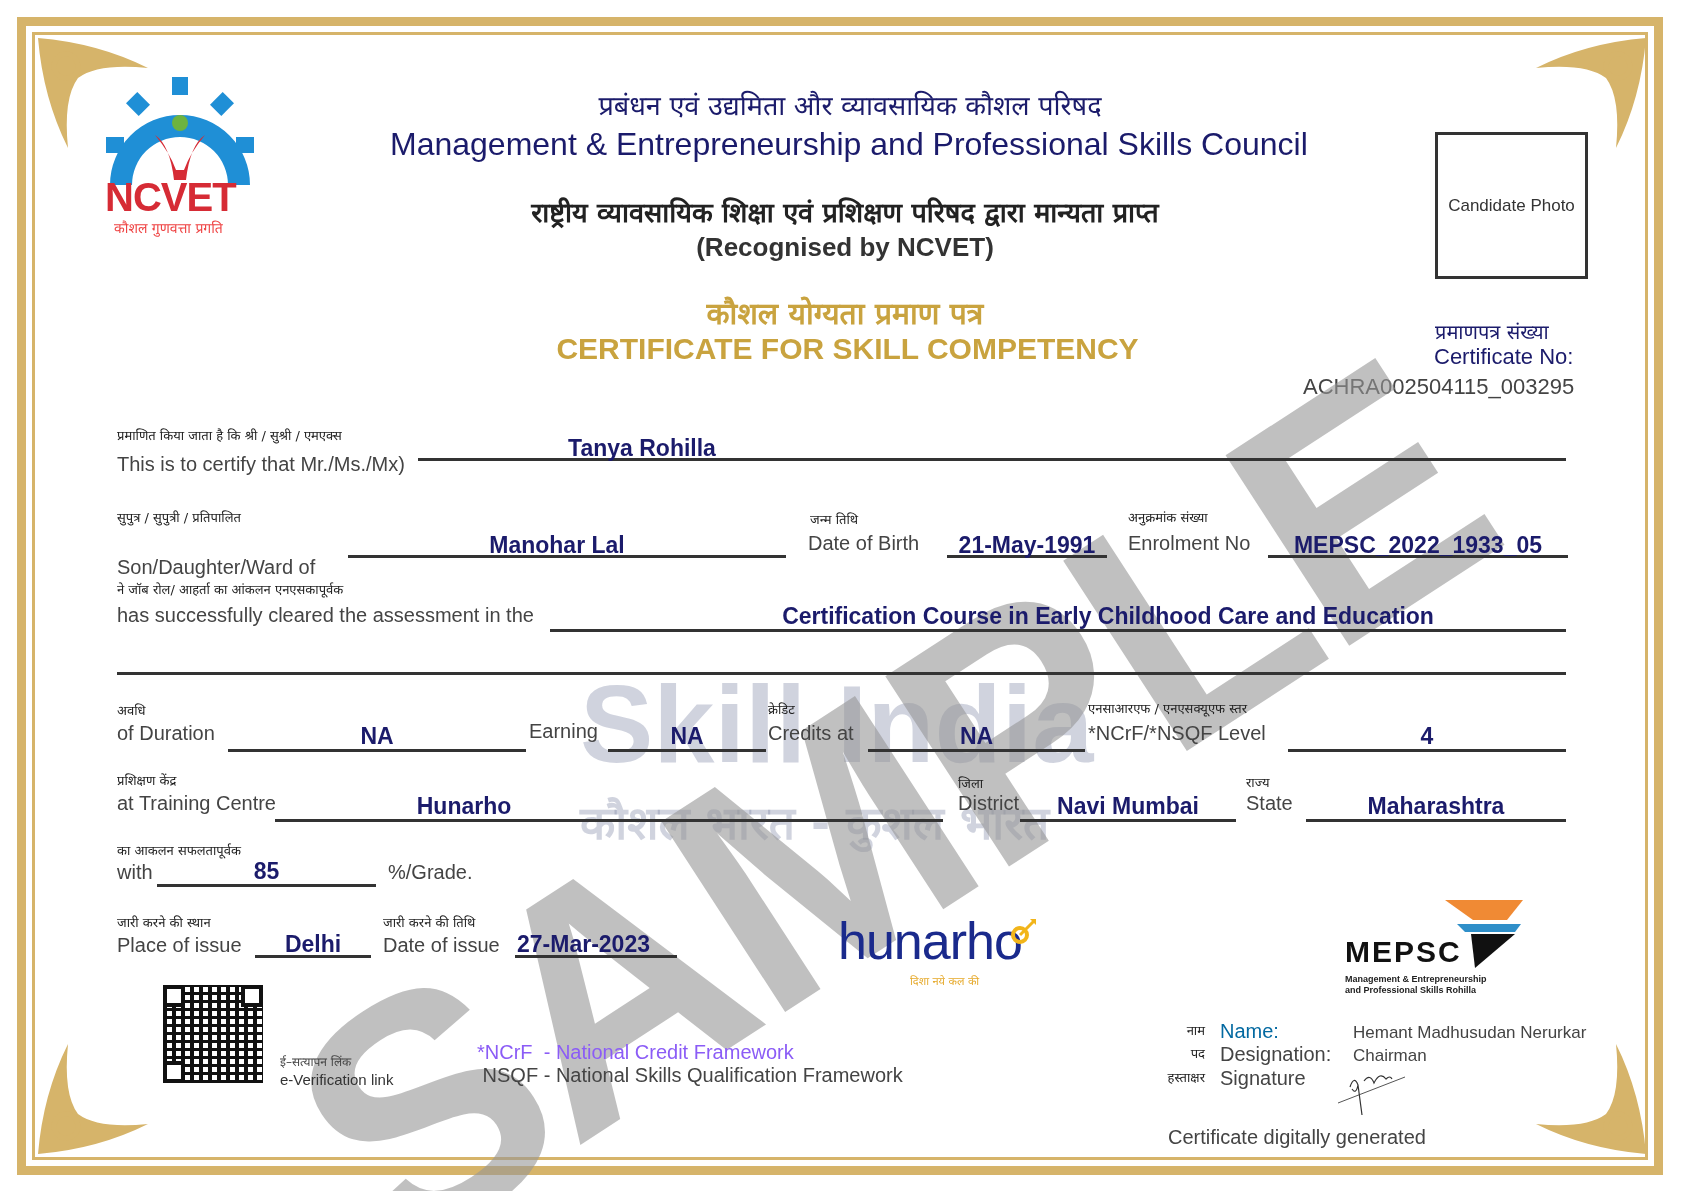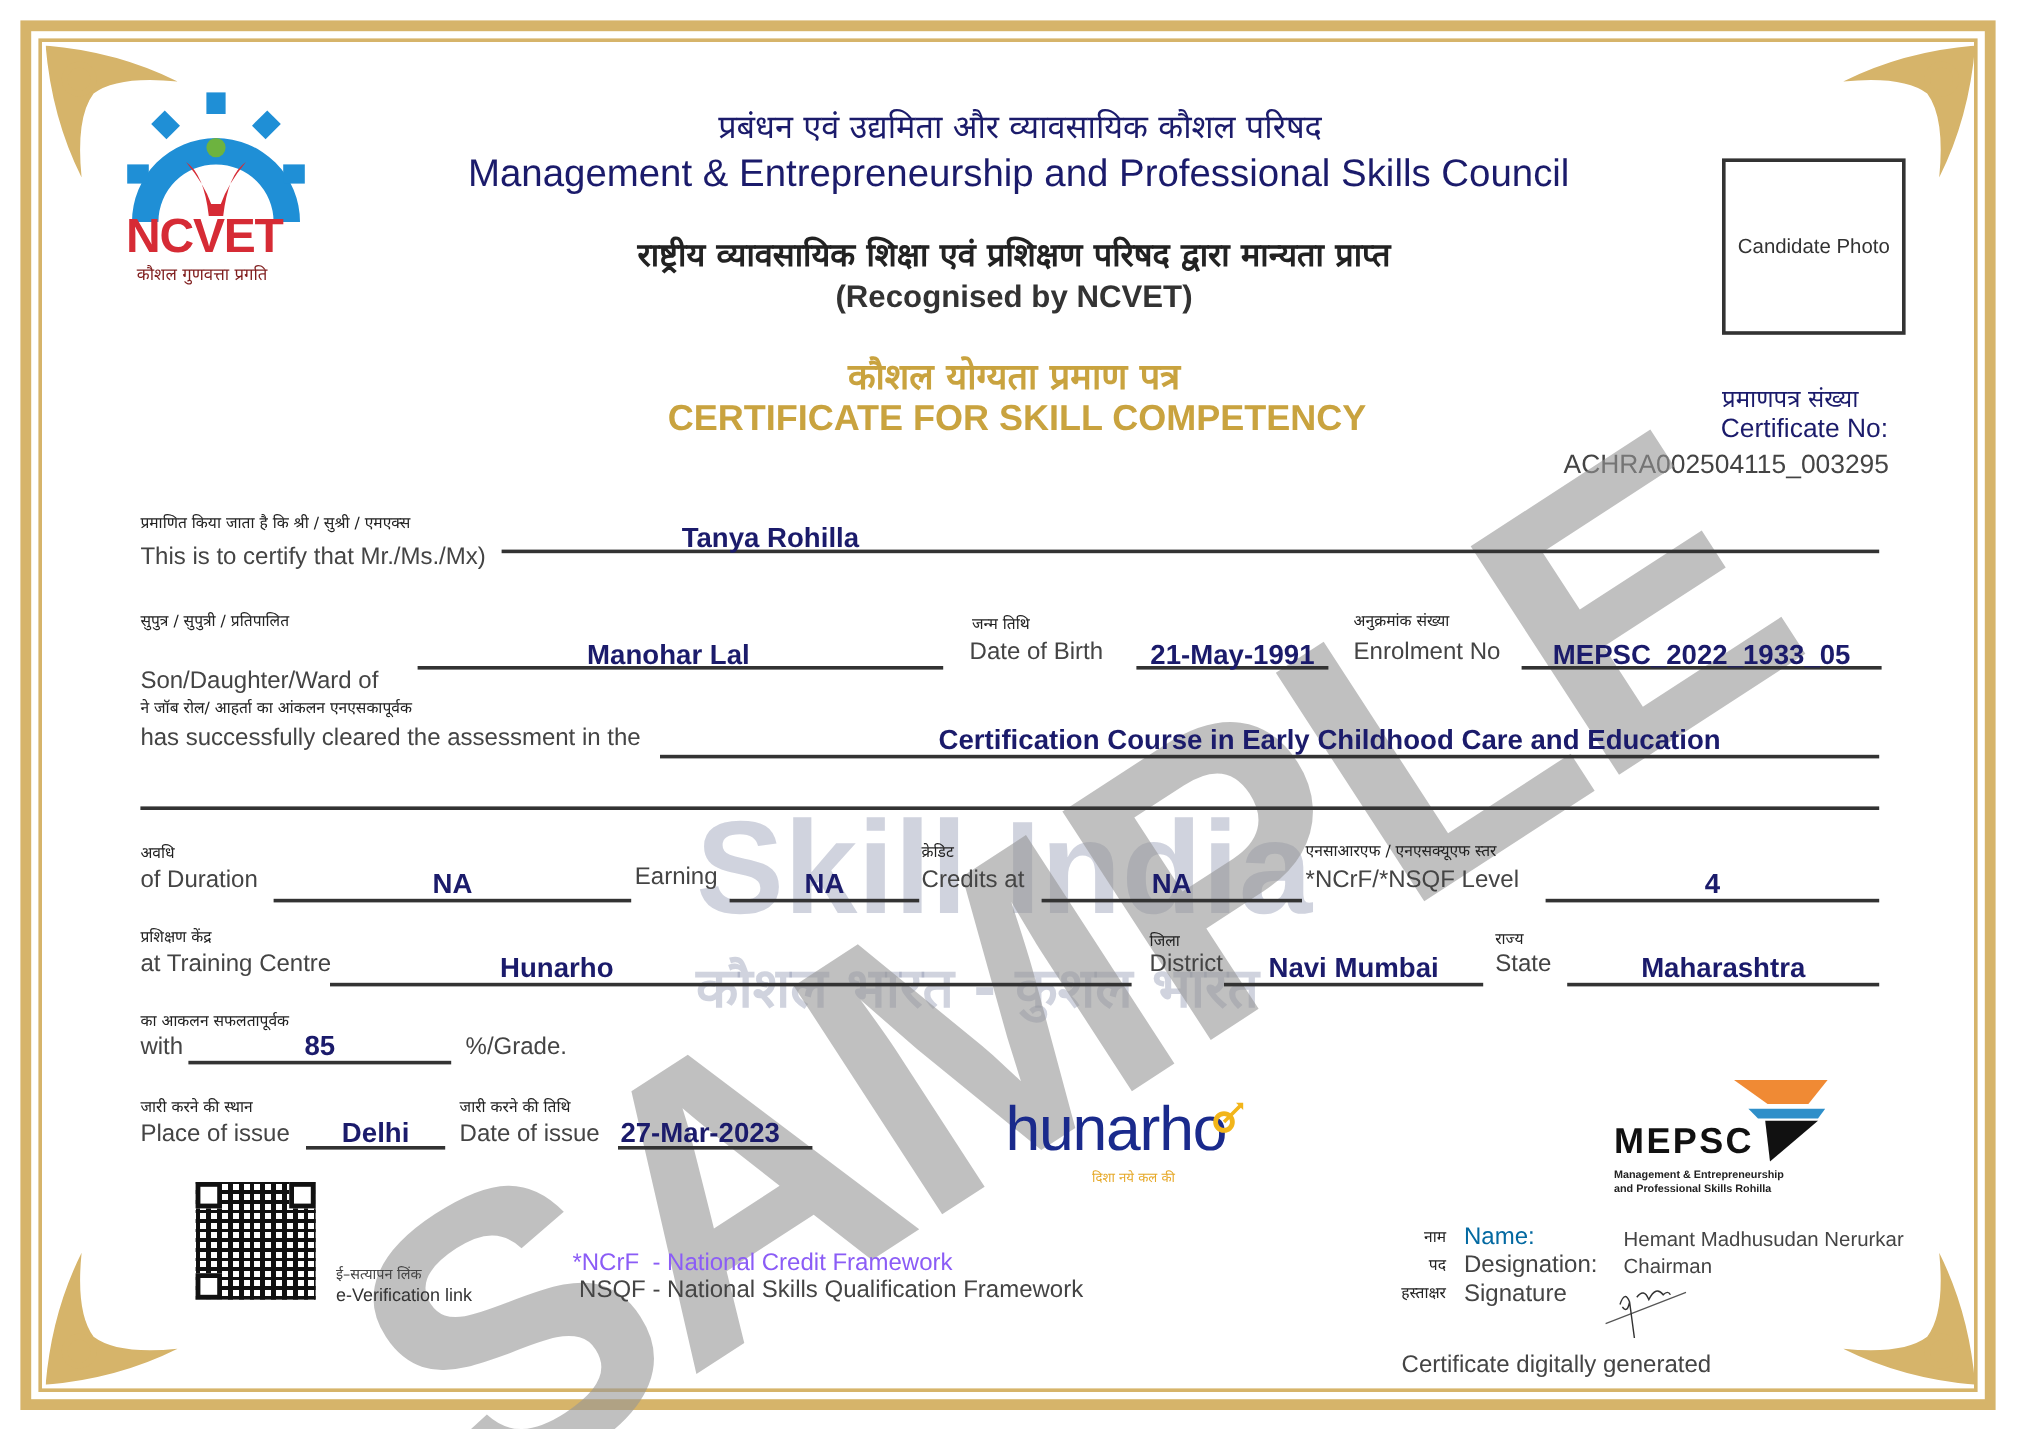--- a/index.html
+++ b/index.html
@@ -55,21 +55,21 @@
       <rect x="72" y="2" width="16" height="18"></rect>
         <rect x="30" y="20" width="16" height="18" transform="rotate(-45 38 29)"></rect>
       <rect x="114" y="20" width="16" height="18" transform="rotate(45 122 29)"></rect>
       <rect x="6" y="62" width="18" height="16"></rect>
         <rect x="136" y="62" width="18" height="16"></rect>
     </g>
     <circle cx="80" cy="48" r="8" fill="#6db33f"></circle>
     <path d="M55 60 Q70 70 74 105 L86 105 Q90 70 105 60 Q90 78 84 95 L76 95 Q70 78 55 60Z" fill="#d62b35"></path>
   </svg>
   <div style="position:absolute;top:100px;left:5px;font-size:40px;font-weight:bold;color:#d62b35;letter-spacing:-1px;">NCVET</div>
-  <div class="hi" style="position:absolute;top:143px;left:14px;font-size:14px;color:#7f1d1d;">कौशल गुणवत्ता प्रगति</div>
+  <div class="hi" style="position:absolute;top:143px;left:14px;font-size:14px;color:#ef4444;">कौशल गुणवत्ता प्रगति</div>
 </div>
 
 <div class="abs hi navy" style="left:0;width:1700px;text-align:center;top:86px;font-size:27px;">प्रबंधन एवं उद्यमिता  और व्यावसायिक कौशल परिषद</div>
 <div class="abs navy" style="left:390px;top:126px;font-size:32px;">Management &amp; Entrepreneurship and Professional Skills Council</div>
 <div class="abs hi" style="left:0;width:1690px;text-align:center;top:193px;font-size:27px;font-weight:bold;color:#222;">राष्ट्रीय व्यावसायिक शिक्षा एवं प्रशिक्षण परिषद द्वारा मान्यता प्राप्त</div>
 <div class="abs" style="left:0;width:1690px;text-align:center;top:232px;font-size:26px;font-weight:bold;color:#333;">(Recognised by NCVET)</div>
 <div class="abs hi" style="left:0;width:1690px;text-align:center;top:292px;font-size:30px;font-weight:bold;color:#c9a33f;">कौशल योग्यता प्रमाण पत्र</div>
 <div class="abs" style="left:0;width:1695px;text-align:center;top:332px;font-size:30px;font-weight:bold;color:#c9a33f;">CERTIFICATE FOR SKILL COMPETENCY</div>
 
 <div class="abs photo-box" style="left:1435px;top:132px;width:153px;height:147px;">

